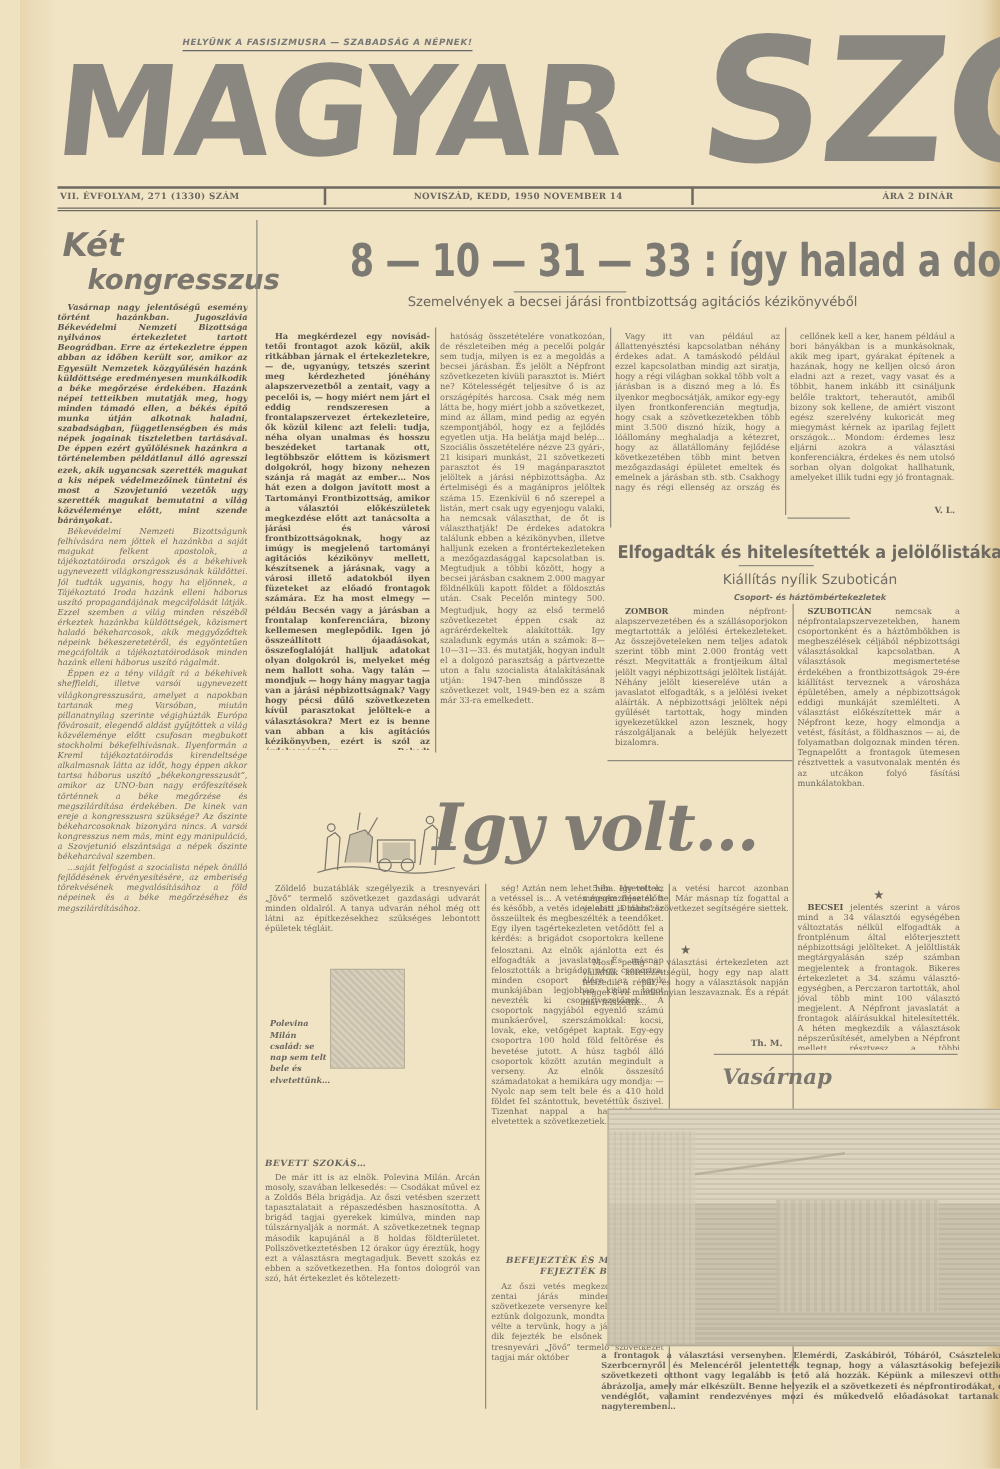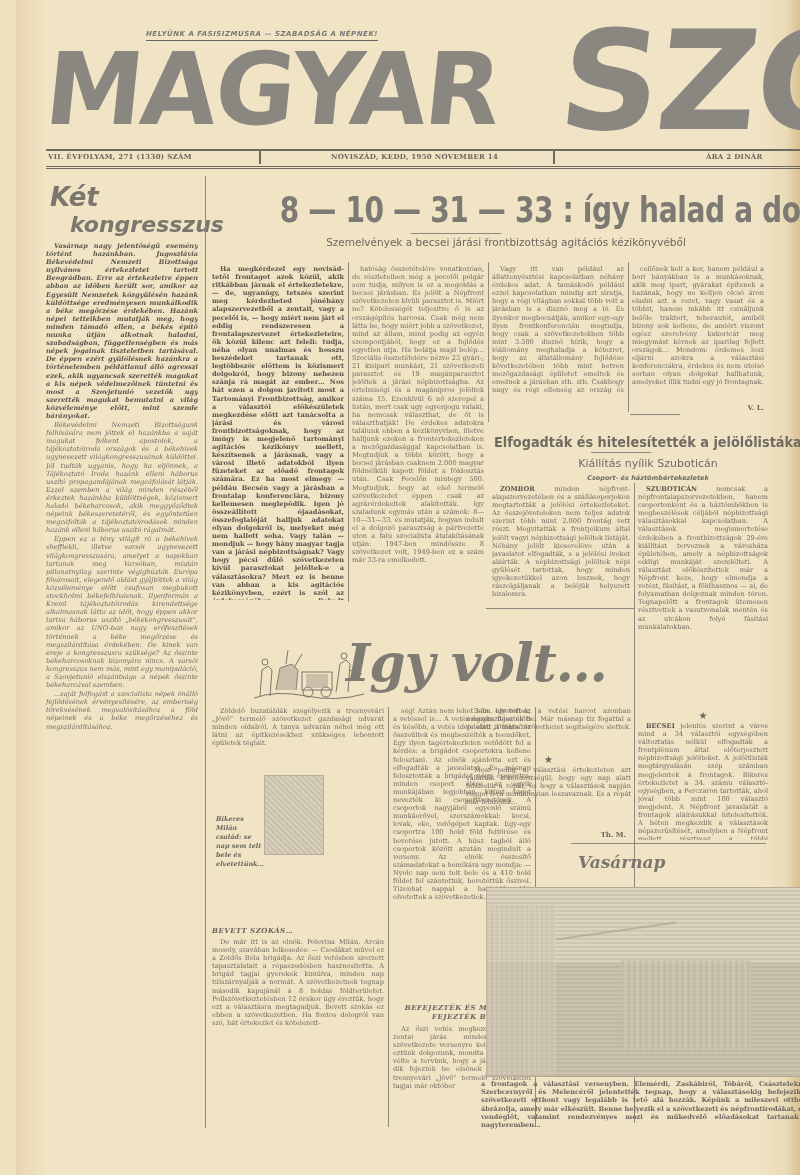--- a/index.html
+++ b/index.html
@@ -190,21 +190,21 @@
       <rect x="60" y="34" width="22" height="14"></rect>
       <path d="M30 50 L34 28 L46 24 L52 30 L50 50 Z"></path>
     </g>
   </svg>
   <div class="abs igy-volt">Igy volt…</div>
 
   <div class="abs txt" style="left:196px; top:707px; width:172px; height:60px;">
     <p>Zöldelő buzatáblák szegélyezik a tresnyevári „Jövő” termelő szövetkezet gazdasági udvarát minden oldalról. A tanya udvarán néhol még ott látni az építkezésekhez szükséges lebontott épületek tégláit.</p>
   </div>
   <div class="abs photo1"></div>
-  <div class="abs photo1-caption">Bikeres Milán család: se nap sem telt bele és elvetettünk…</div>
+  <div class="abs photo1-caption">Polevina Milán család: se nap sem telt bele és elvetettünk…</div>
   <div class="abs italic-head" style="left:196px; top:926px; width:120px; text-align:left;">BEVETT SZOKÁS…</div>
   <div class="abs txt" style="left:196px; top:938px; width:172px; height:190px;">
     <p>De már itt is az elnök. Polevina Milán. Arcán mosoly, szavában lelkesedés: — Csodákat művel ez a Zoldős Béla brigádja. Az őszi vetésben szerzett tapasztalatait a répaszedésben hasznosította. A brigád tagjai gyerekek kimúlva, minden nap túlszárnyalják a normát. A szövetkezetnek tegnap második kapujánál a 8 holdas földterületet. Pollszövetkeztetésben 12 órakor úgy éreztük, hogy ezt a választásra megtagadjuk. Bevett szokás ez ebben a szövetkezetben. Ha fontos dologról van szó, hát értekezlet és kötelezett-</p>
   </div>
   <div class="abs colrule" style="left:372px; top:707px; height:420px;"></div>
 
   <div class="abs txt" style="left:377px; top:707px; width:138px; height:245px;">
     <p>ség! Aztán nem lehet hiba. Igy volt ez a vetéssel is… A vetés megkezdése előtt és később, a vetés ideje alatt is többször összeültek és megbeszélték a teendőket. Egy ilyen tagértekezleten vetődött fel a kérdés: a brigádot csoportokra kellene felosztani. Az elnök ajánlotta ezt és elfogadták a javaslatot. És másnap felosztották a brigádot négy csoportra, minden csoport élére az egyik munkájában legjobban kitünt tagot nevezték ki csoportvezetőnek. A csoportok nagyjából egyenlő számú munkáerővel, szerszámokkal: kocsi, lovak, eke, vetőgépet kaptak. Egy-egy csoportra 100 hold föld feltörése és bevetése jutott. A húsz tagból álló csoportok között azután megindult a verseny. Az elnök összesítő számadatokat a hemikára ugy mondja: — Nyolc nap sem telt bele és a 410 hold földet fel szántottuk, bevetéttük őszivel. Tizenhat nappal a határidő előtt elvetettek a szövetkezetiek.</p>
   </div>
   <div class="abs italic-head" style="left:377px; top:1003px; width:138px;">BEFEJEZTÉK ÉS MÉGSEM FEJEZTÉK BE</div>

